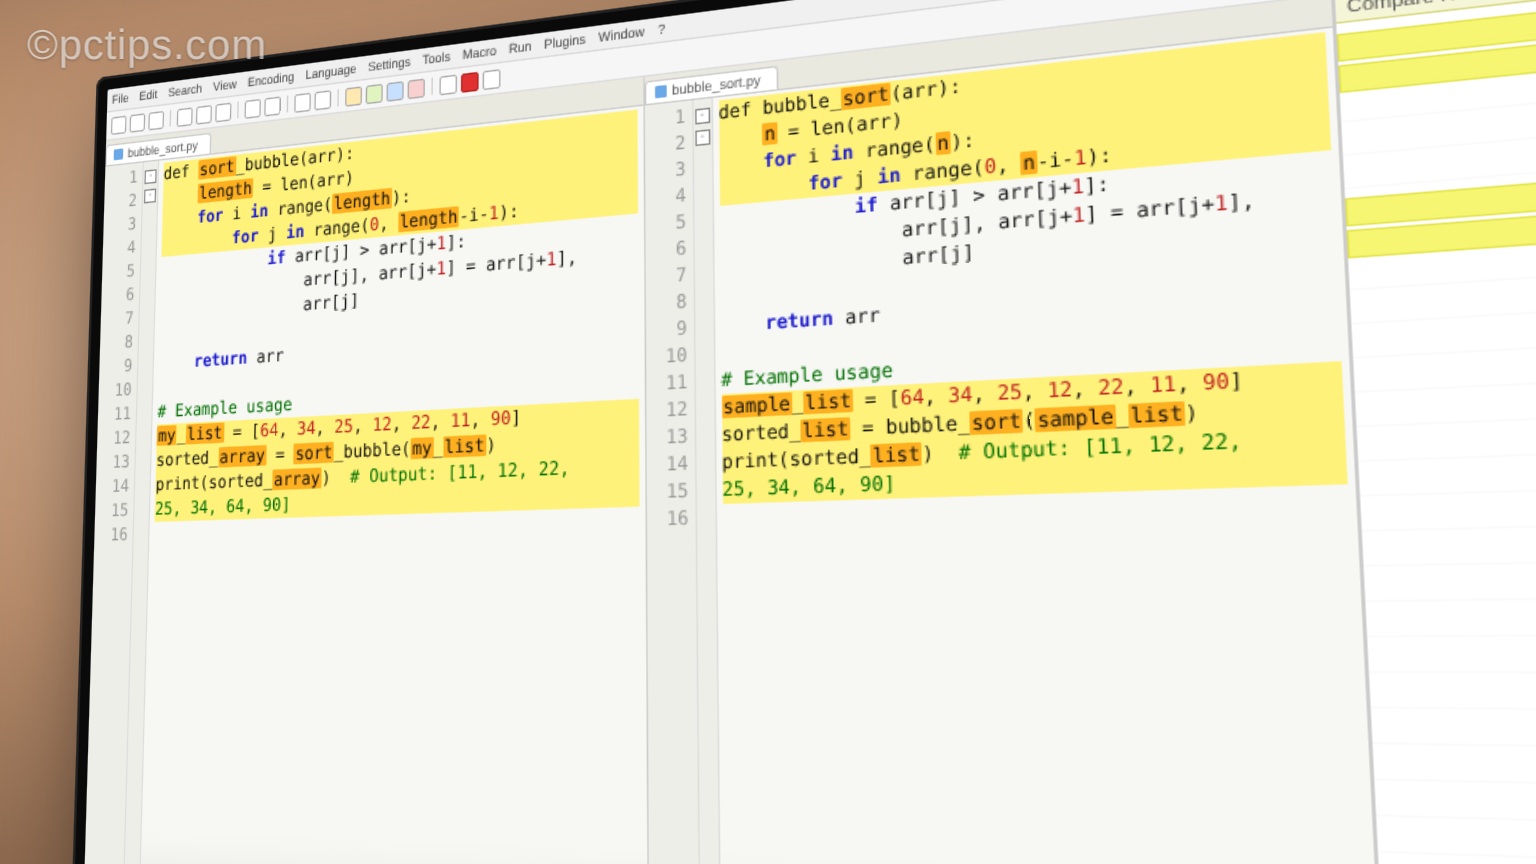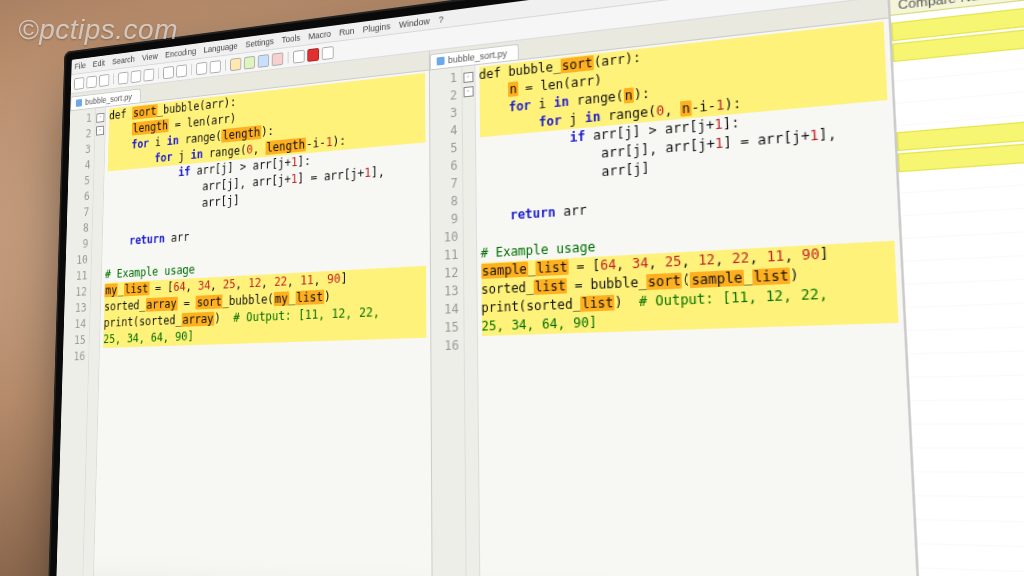--- a/index.html
+++ b/index.html
@@ -22,21 +22,21 @@
   html,body{margin:0;padding:0;height:100%;width:100%;overflow:hidden;font-family:"Segoe UI",Arial,sans-serif;}
   .stage{
     width:1024px;height:576px;position:relative;
     background:
       radial-gradient(ellipse at 30% 40%, #d8b598 0%, #b88d6c 45%, #6d4e38 100%);
     perspective:1400px;
     perspective-origin:35% 45%;
   }
   .watermark{
     position:absolute;top:14px;left:18px;color:#fff9;
-    font-style:italic;font-size:28px;letter-spacing:.5px;
+    font-size:28px;letter-spacing:.5px;
     text-shadow:0 1px 2px #0004;pointer-events:none;z-index:50;
   }
 
   .monitor{
     position:absolute;top:20px;left:20px;width:1050px;height:600px;
     background:var(--bezel);border-radius:8px;
     box-shadow:0 30px 80px -20px #000a, inset 0 0 0 2px #222;
     transform:rotateY(-24deg) rotateX(7deg) rotateZ(-3deg) translateZ(0);
     transform-origin:20% 50%;
   }

